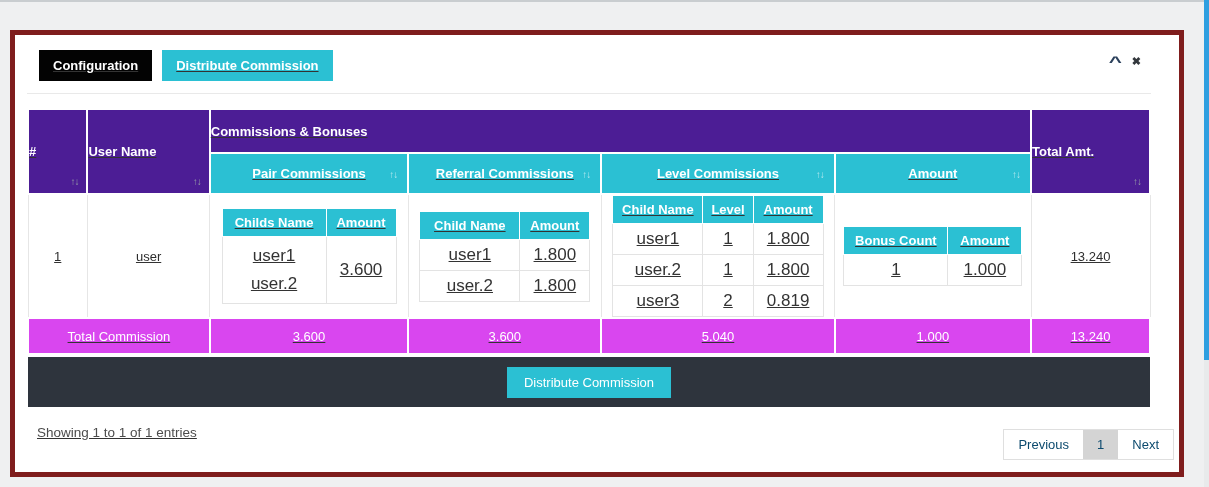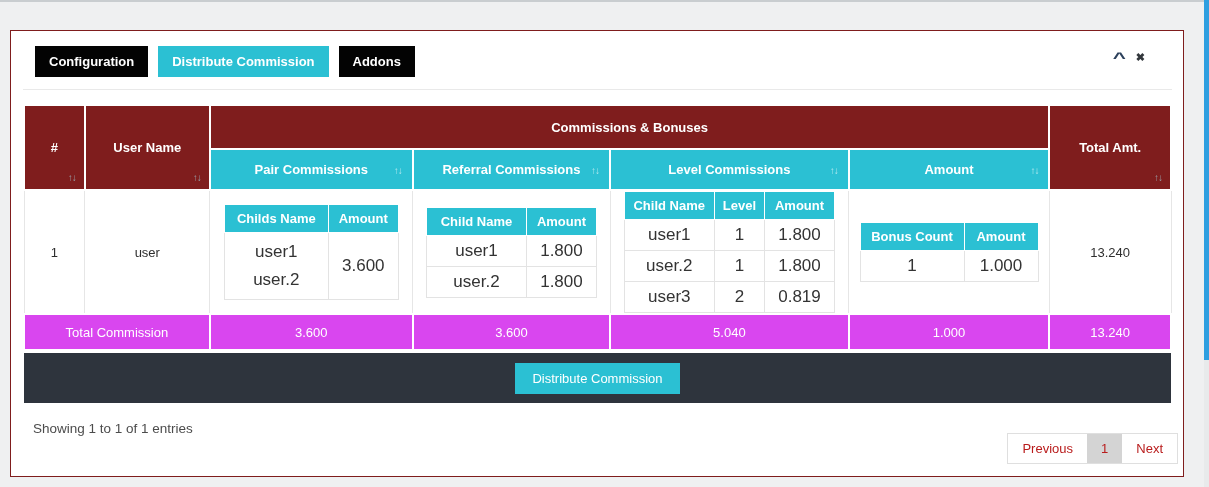--- a/index.html
+++ b/index.html
@@ -12,43 +12,43 @@
     color: #333;
   }
   .top-line { position:absolute; top:0; left:0; width:1209px; height:2px; background:#c9cdd0; }
 
   
   .scrollbar { position:absolute; top:0; right:0; width:5px; height:487px; background:#e8eaeb; }
   .scroll-thumb { width:5px; height:360px; background:#2f9fe0; }
 
   .card {
     position:absolute; left:10px; top:30px; width:1174px; height:447px;
-    background:#fff; border:1px solid #7f1d1d; padding:15px 11px 12px 12px;
+    background:#fff; border:5px solid #7f1d1d; padding:15px 28px 12px 12px;text-decoration:underline;
   }
 
   
   .tabs { display:flex; gap:10px; margin-left:12px; }
   .tab {
     background:#030303; color:#fff; font-size:13px; font-weight:600;
     padding:8px 14px; cursor:pointer; white-space:nowrap;
   }
   .tab.active { background:#2bc0d3; }
 
   .card-tools { position:absolute; top:20px; right:38px; display:flex; gap:12px; align-items:center; }
   .collapse-icon { font-weight:bold; color:#2c415c; font-size:15px; line-height:10px; transform:scaleX(1.5); cursor:pointer; }
   .close-icon { color:#32373c; font-size:11px; font-weight:bold; cursor:pointer; }
 
   .divider { border-bottom:1px solid #e9e9e9; margin:12px 0 14px 0; }
 
   
   table.main { width:100%; border-collapse:collapse; table-layout:fixed; }
   table.main th, table.main td { font-size:13px; }
   th.dark {
-    background:#7f1d1d; color:#fff; border:2px solid #fff;
-    font-weight:bold; text-align:center; vertical-align:middle; position:relative;
+    background:#4c1d95; color:#fff; border:2px solid #fff;
+    font-weight:bold; text-align:left; vertical-align:middle; position:relative;
   }
   th.span-cell { height:85px; }
   th.group-cell { height:44px; }
   th.teal-sub {
     background:#2bc0d3; color:#fff; border:2px solid #fff;
     font-weight:bold; text-align:center; vertical-align:middle; position:relative; height:41px;
   }
   .sort-icon { position:absolute; font-size:10px; letter-spacing:-1px; }
   th.dark .sort-icon { right:8px; bottom:6px; color:#9aa0a8; }
   th.teal-sub .sort-icon { right:10px; top:50%; transform:translateY(-50%); color:rgba(255,255,255,.65); }
@@ -86,38 +86,37 @@
     display:inline-block; background:#2bc0d3; color:#fff; font-size:13px;
     padding:8px 17px; cursor:pointer; border:none; font-family:inherit;
   }
 
   .info-text { margin-top:18px; margin-left:10px; font-size:13.5px; color:#4c4c4c; }
 
   .pagination {
     position:absolute; right:5px; bottom:12px; display:flex;
     border:1px solid #dfdfdf; background:#fff;
   }
-  .page-item { padding:7px 14px; font-size:13px; color:#b91c1c; cursor:pointer; }
+  .page-item { padding:7px 14px; font-size:13px; color:#0c4a6e; cursor:pointer; }
   .page-item.active { background:#d4d4d4; }
 </style>
 </head>
 <body>
 
 <div class="top-line"></div>
 
 <div class="scrollbar">
   <div class="scroll-thumb"></div>
 </div>
 
 <div class="card">
 
   <div class="tabs">
     <div class="tab">Configuration</div>
     <div class="tab active">Distribute Commission</div>
-    <div class="tab">Addons</div>
   </div>
 
   <div class="card-tools">
     <span class="collapse-icon">^</span>
     <span class="close-icon">✖</span>
   </div>
 
   <div class="divider"></div>
 
   <table class="main">

